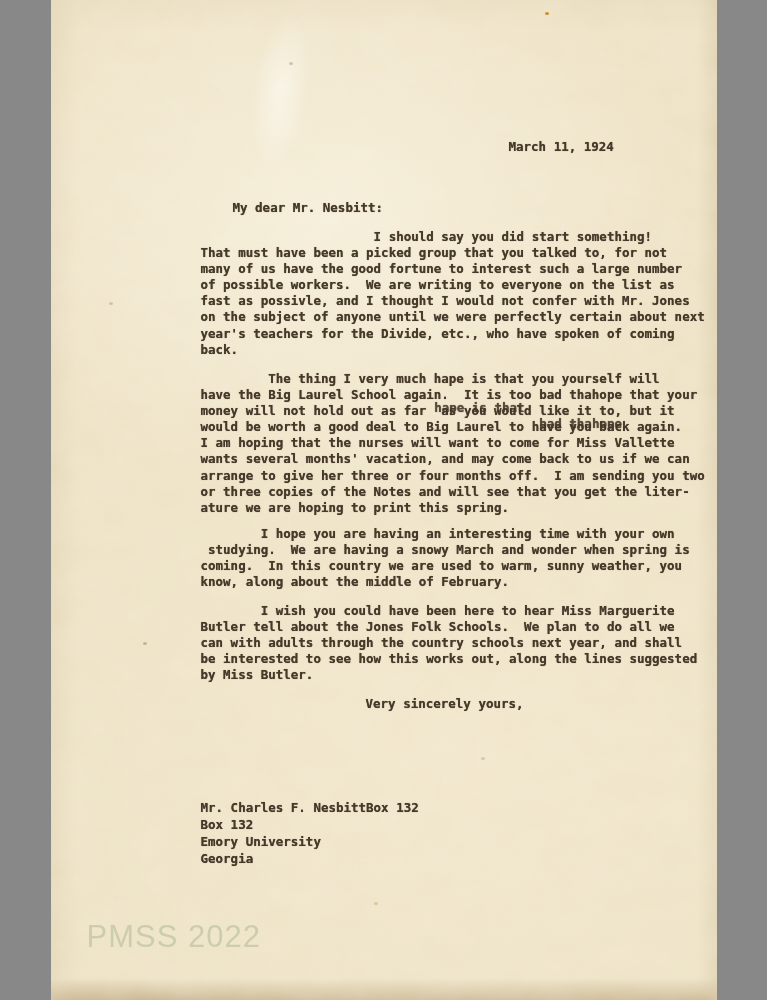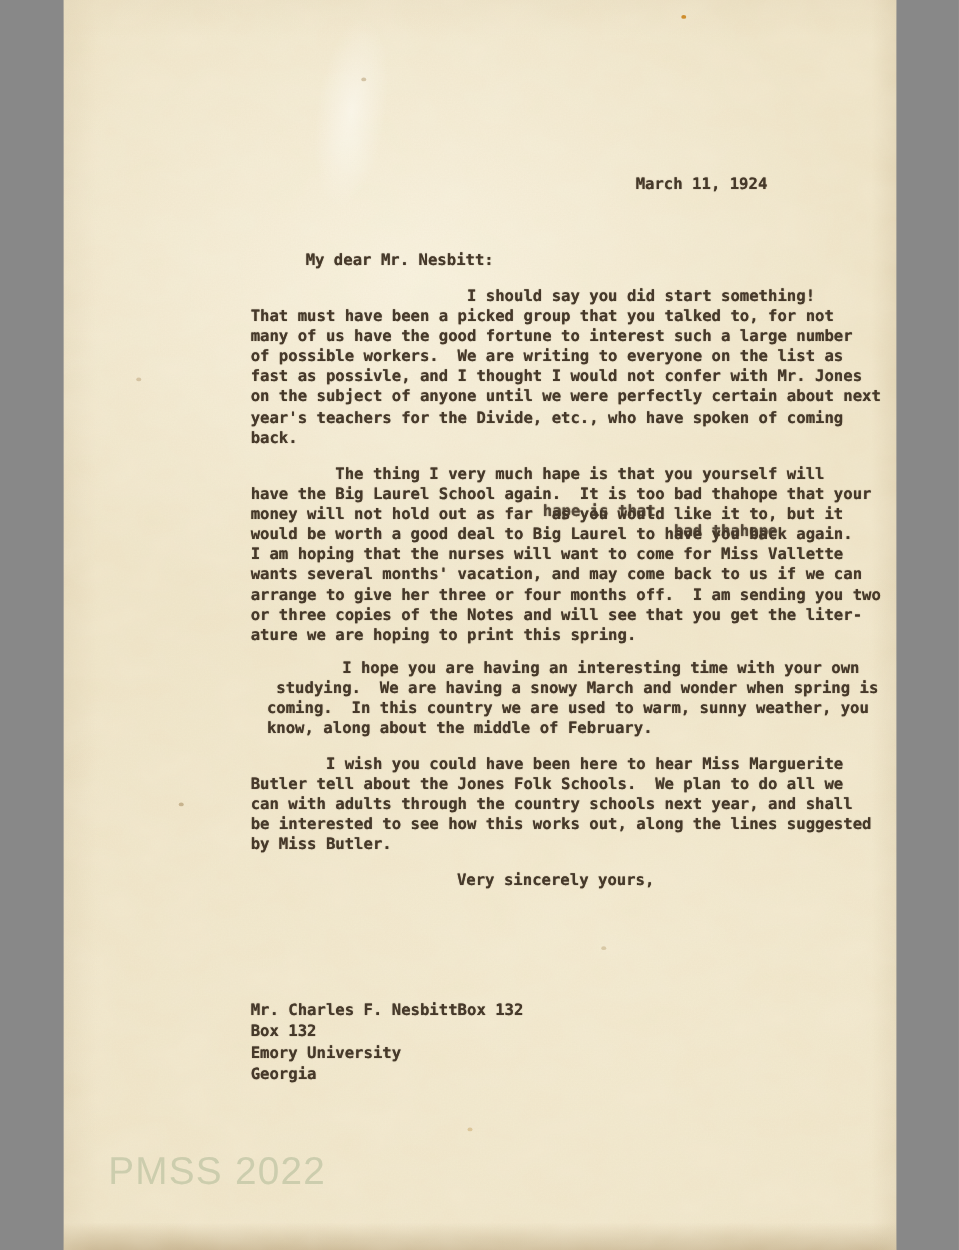--- a/index.html
+++ b/index.html
@@ -36,24 +36,24 @@
       430px 757px 0 0 rgba(170,140,85,0.35);
   }
   .txt{
     position:absolute;z-index:2;margin:0;
     white-space:pre;
     font:700 12.5px/16.1px "DejaVu Sans Mono", monospace;
     color:#46392a;
     text-shadow:0 0 0.7px rgba(70,56,40,0.85);
   }
   .date{left:458px;top:139px;}
-  .salutation{left:166px;top:200px;padding-left:28px;}
+  .salutation{left:154px;top:200px;padding-left:28px;}
   .p1{left:150px;top:229px;}
   .p2{left:150px;top:371px;}
-  .p3{left:150px;top:526px;margin-left:13px;}
+  .p3{left:150px;top:526px;}
   .p4{left:150px;top:603px;}
   .closing{left:315px;top:696px;}
   .address{left:150px;top:799px;line-height:17px;}
   .overstrike{z-index:2;opacity:0.9;transform:translate(0.7px,0.4px);text-shadow:0 0 1px rgba(55,43,28,0.95);margin-top:29px;}
   .o1{left:383px;top:371px;}
   .o2{left:488px;top:387px;}
   .watermark{
     position:absolute;z-index:3;left:36px;top:920px;
     font:400 31px/1.1 "Liberation Sans", sans-serif;
     letter-spacing:1px;

